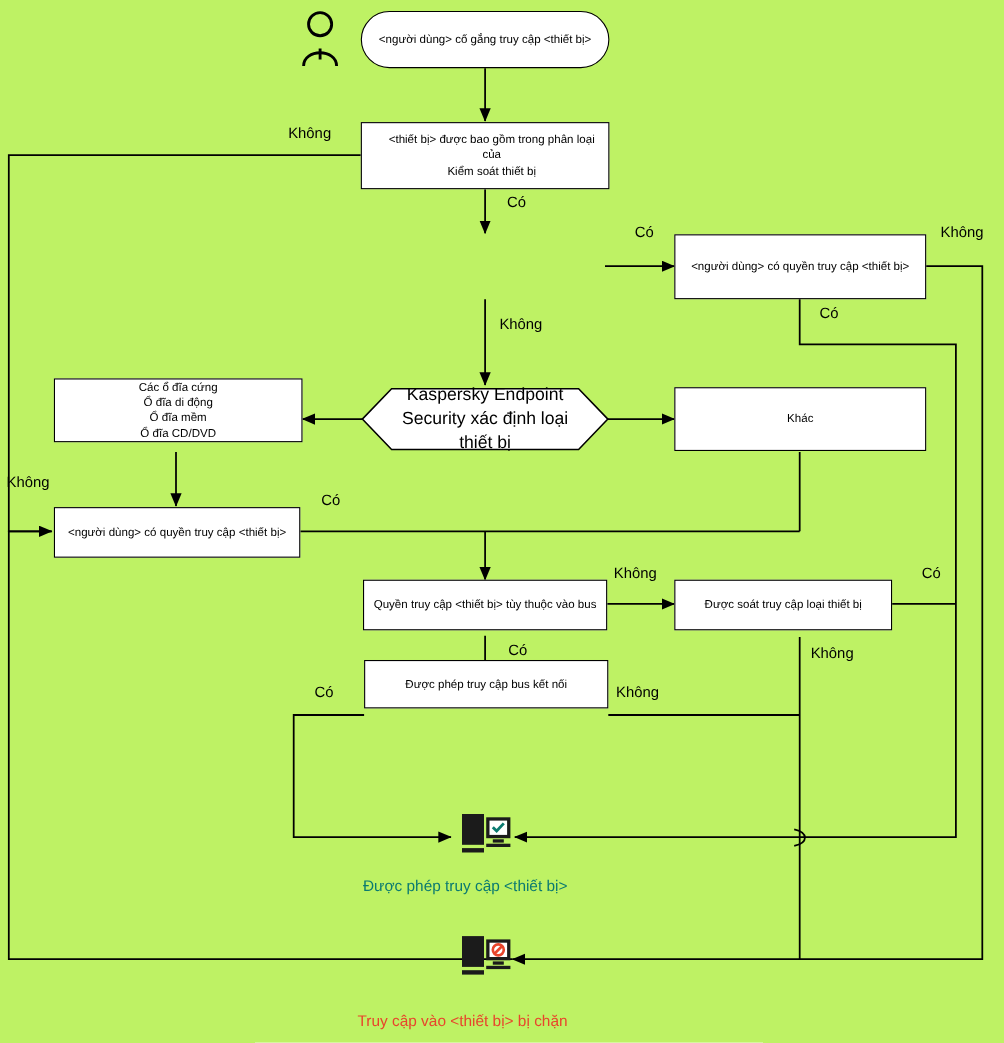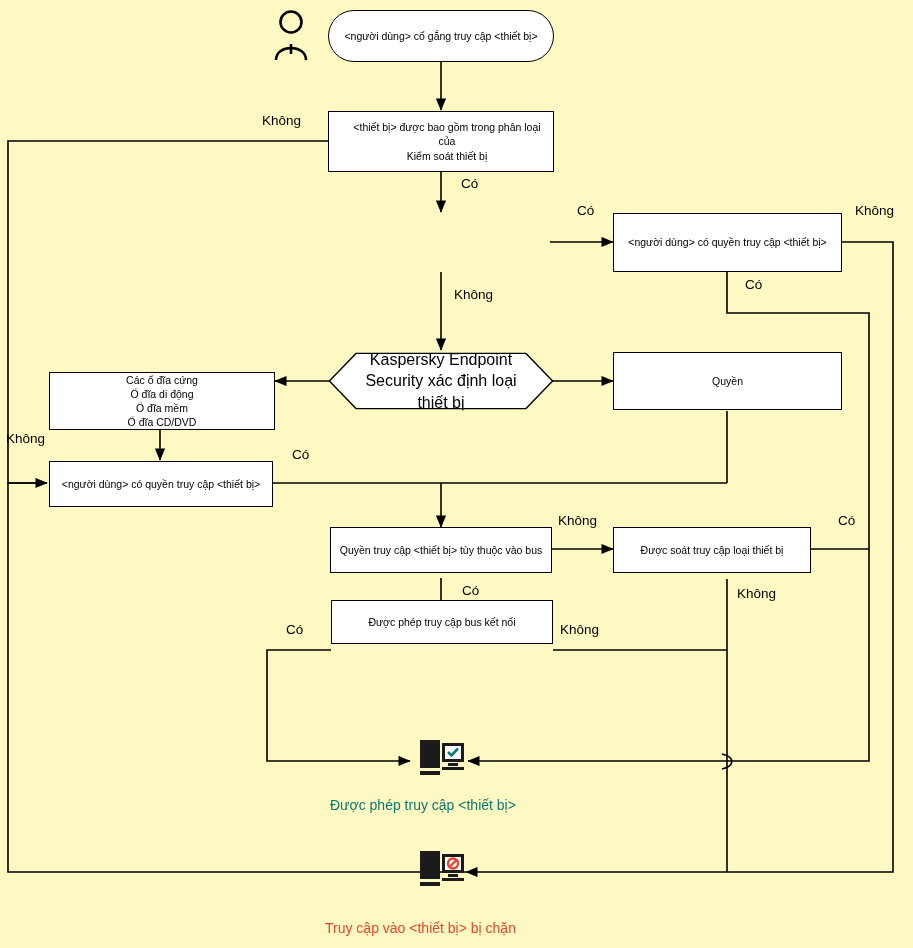--- a/index.html
+++ b/index.html
@@ -7,21 +7,21 @@
     padding: 0;
     background: #ffffff;
   }
   body {
     font-family: "Liberation Sans", sans-serif;
   }
   #canvas {
     position: relative;
     width: 913px;
     height: 948px;
-    background: #fef9c3;
+    background: #bef264;
     overflow: hidden;
   }
   svg.layer {
     position: absolute;
     left: 0;
     top: 0;
     width: 913px;
     height: 948px;
     pointer-events: none;
   }
@@ -159,29 +159,29 @@
   </div>
 
   <div class="hexwrap" style="left:328px; top:352px; width:226px; height:58px;">
     <svg width="226" height="58" viewBox="0 0 226 58">
       <polygon points="28,1.4 198,1.4 224.6,29 198,56.6 28,56.6 1.4,29" fill="#ffffff" stroke="#000000" stroke-width="1.4"></polygon>
     </svg>
     <div class="hextext multiline">Kaspersky Endpoint Security xác định loại
 thiết bị</div>
   </div>
 
-  <div class="node multiline" style="left:49px; top:372px; width:226px; height:58px;">
+  <div class="node multiline" style="left:49px; top:344px; width:226px; height:58px;">
     <span class="multiline">Các ổ đĩa cứng
 Ổ đĩa di động
 Ổ đĩa mềm
 Ổ đĩa CD/DVD</span>
   </div>
 
   <div class="node" style="left:613px; top:352px; width:229px; height:58px;">
-    <span>Quyền</span>
+    <span>Khác</span>
   </div>
 
   <div class="node" style="left:49px; top:461px; width:224px; height:46px;">
     <span>&lt;người dùng&gt;  có quyền truy cập &lt;thiết bị&gt;</span>
   </div>
 
   <div class="node" style="left:330px; top:527px; width:222px; height:46px;">
     <span>Quyền truy cập &lt;thiết bị&gt; tùy thuộc vào bus</span>
   </div>
 

